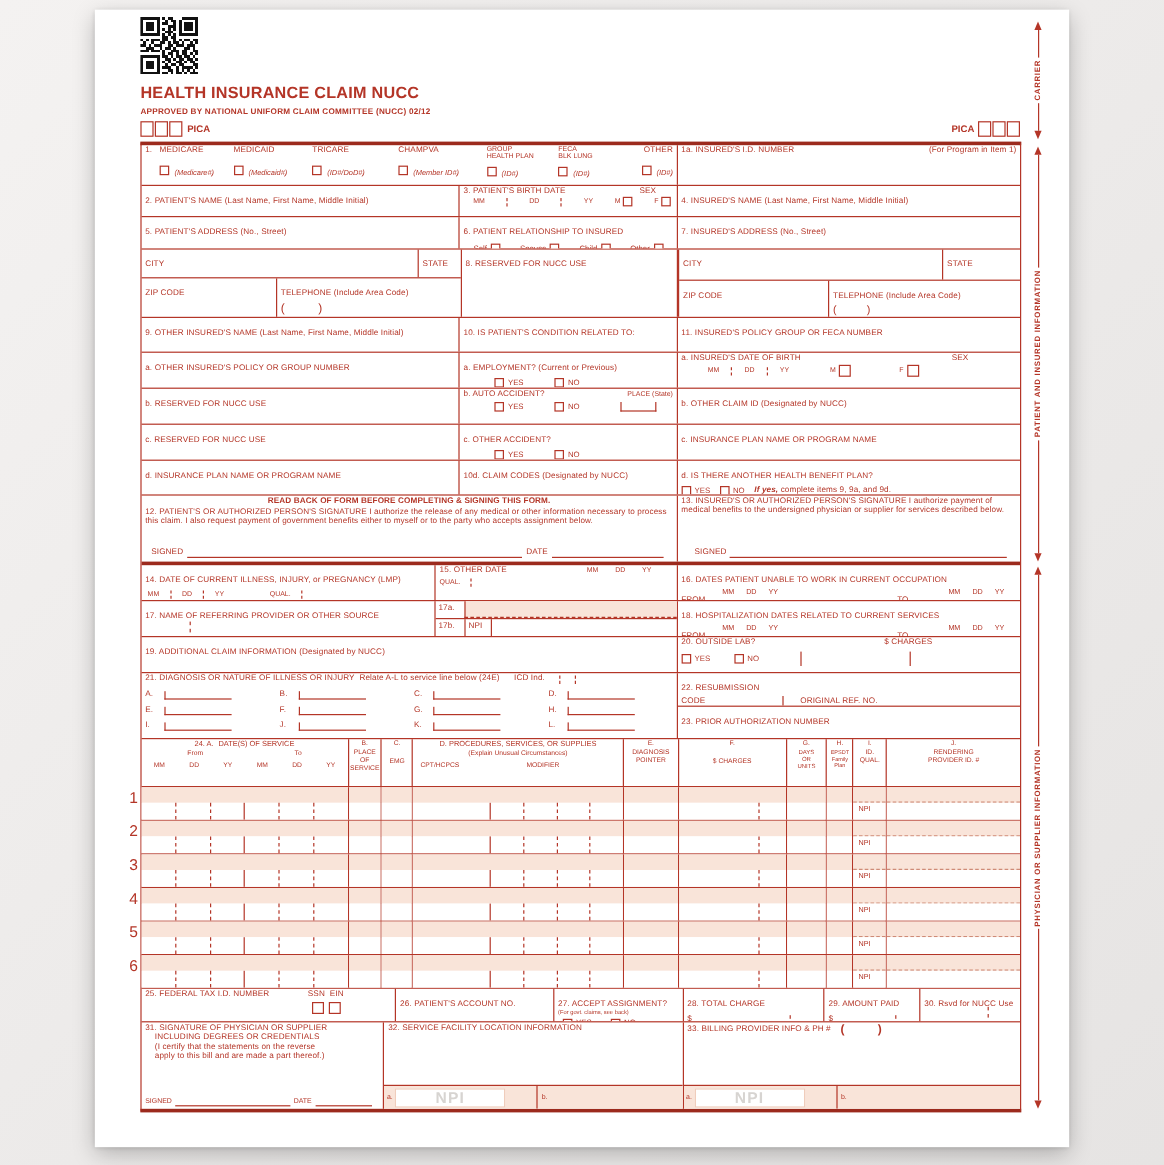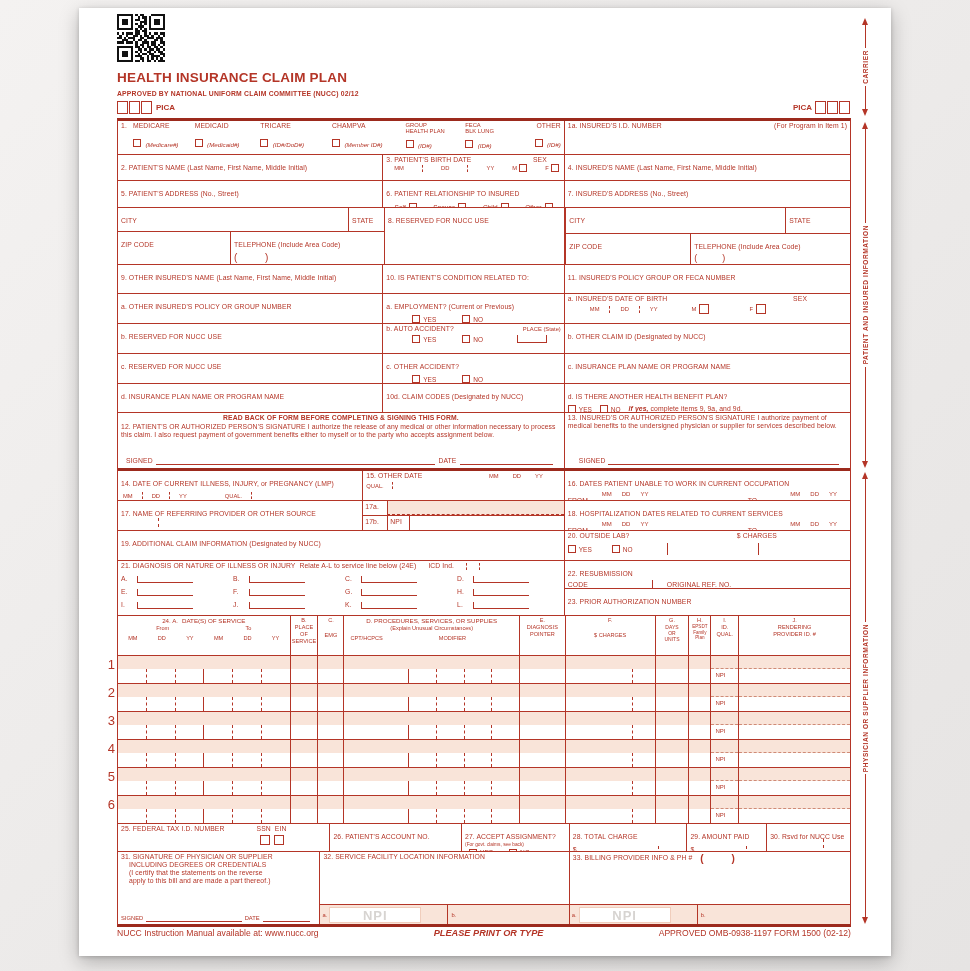--- a/index.html
+++ b/index.html
@@ -324,21 +324,21 @@
       <rect x="9" y="20" width="1" height="1" fill="#111"></rect>
       <rect x="11" y="20" width="1" height="1" fill="#111"></rect>
       <rect x="13" y="20" width="1" height="1" fill="#111"></rect>
       <rect x="14" y="20" width="1" height="1" fill="#111"></rect>
       <rect x="16" y="20" width="1" height="1" fill="#111"></rect>
       <rect x="18" y="20" width="1" height="1" fill="#111"></rect>
       <rect x="19" y="20" width="1" height="1" fill="#111"></rect>
       <rect x="20" y="20" width="1" height="1" fill="#111"></rect>
     </svg>
 
-  <div class="title">HEALTH INSURANCE CLAIM PLAN</div>
+  <div class="title">HEALTH INSURANCE CLAIM NUCC</div>
   <div class="subtitle">APPROVED BY NATIONAL UNIFORM CLAIM COMMITTEE (NUCC) 02/12</div>
 
   <div class="pica-row">
     <div class="pica-left">
       <span class="pica-box"></span>
       <span class="pica-box"></span>
       <span class="pica-box"></span>
       <span class="pica-lbl">PICA</span>
     </div>
     <div class="pica-right">
@@ -1361,18 +1361,13 @@
     <div class="arrdn"></div>
   </div>
   <div class="rail" style="left:778px;top:464px;height:452px;">
     <div class="arrup"></div>
     <div class="line"></div>
     <div class="vtext">PHYSICIAN OR SUPPLIER INFORMATION</div>
     <div class="line"></div>
     <div class="arrdn"></div>
   </div>
 
-  <div class="footer">
-    <span>NUCC Instruction Manual available at: www.nucc.org</span>
-    <span class="center">PLEASE PRINT OR TYPE</span>
-    <span>APPROVED OMB-0938-1197 FORM 1500 (02-12)</span>
-  </div>
 </div>
 
 </body></html>

